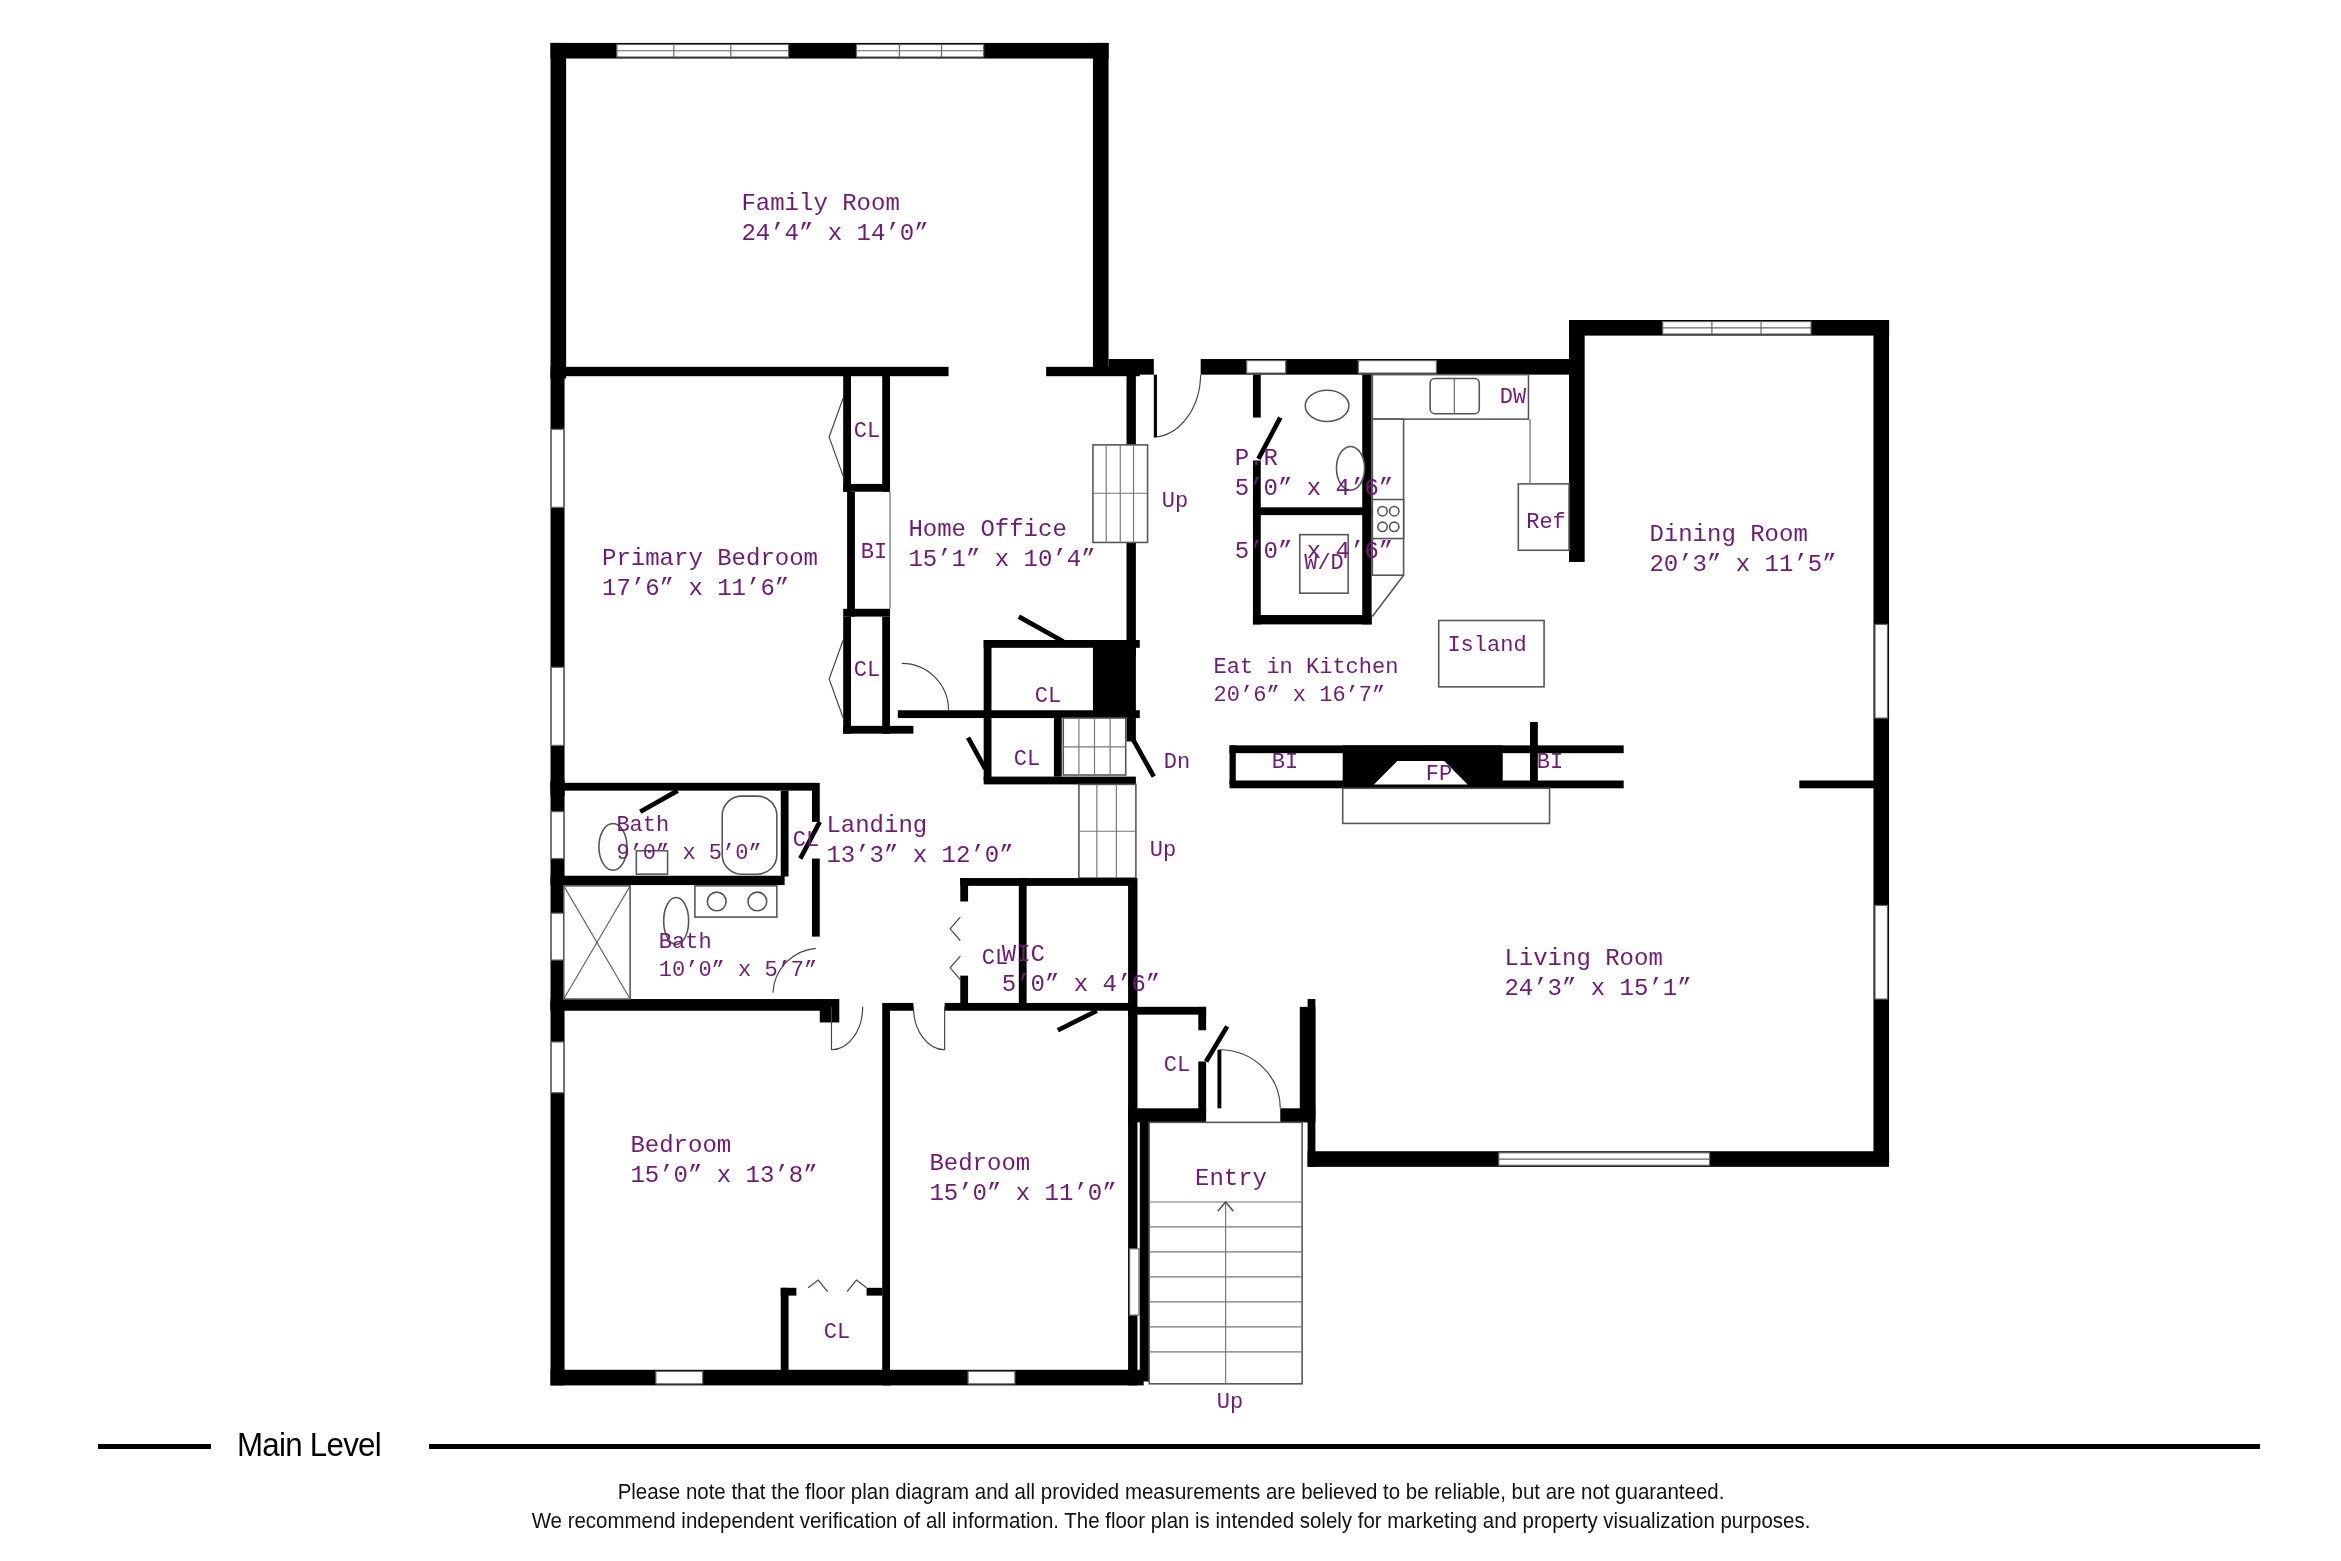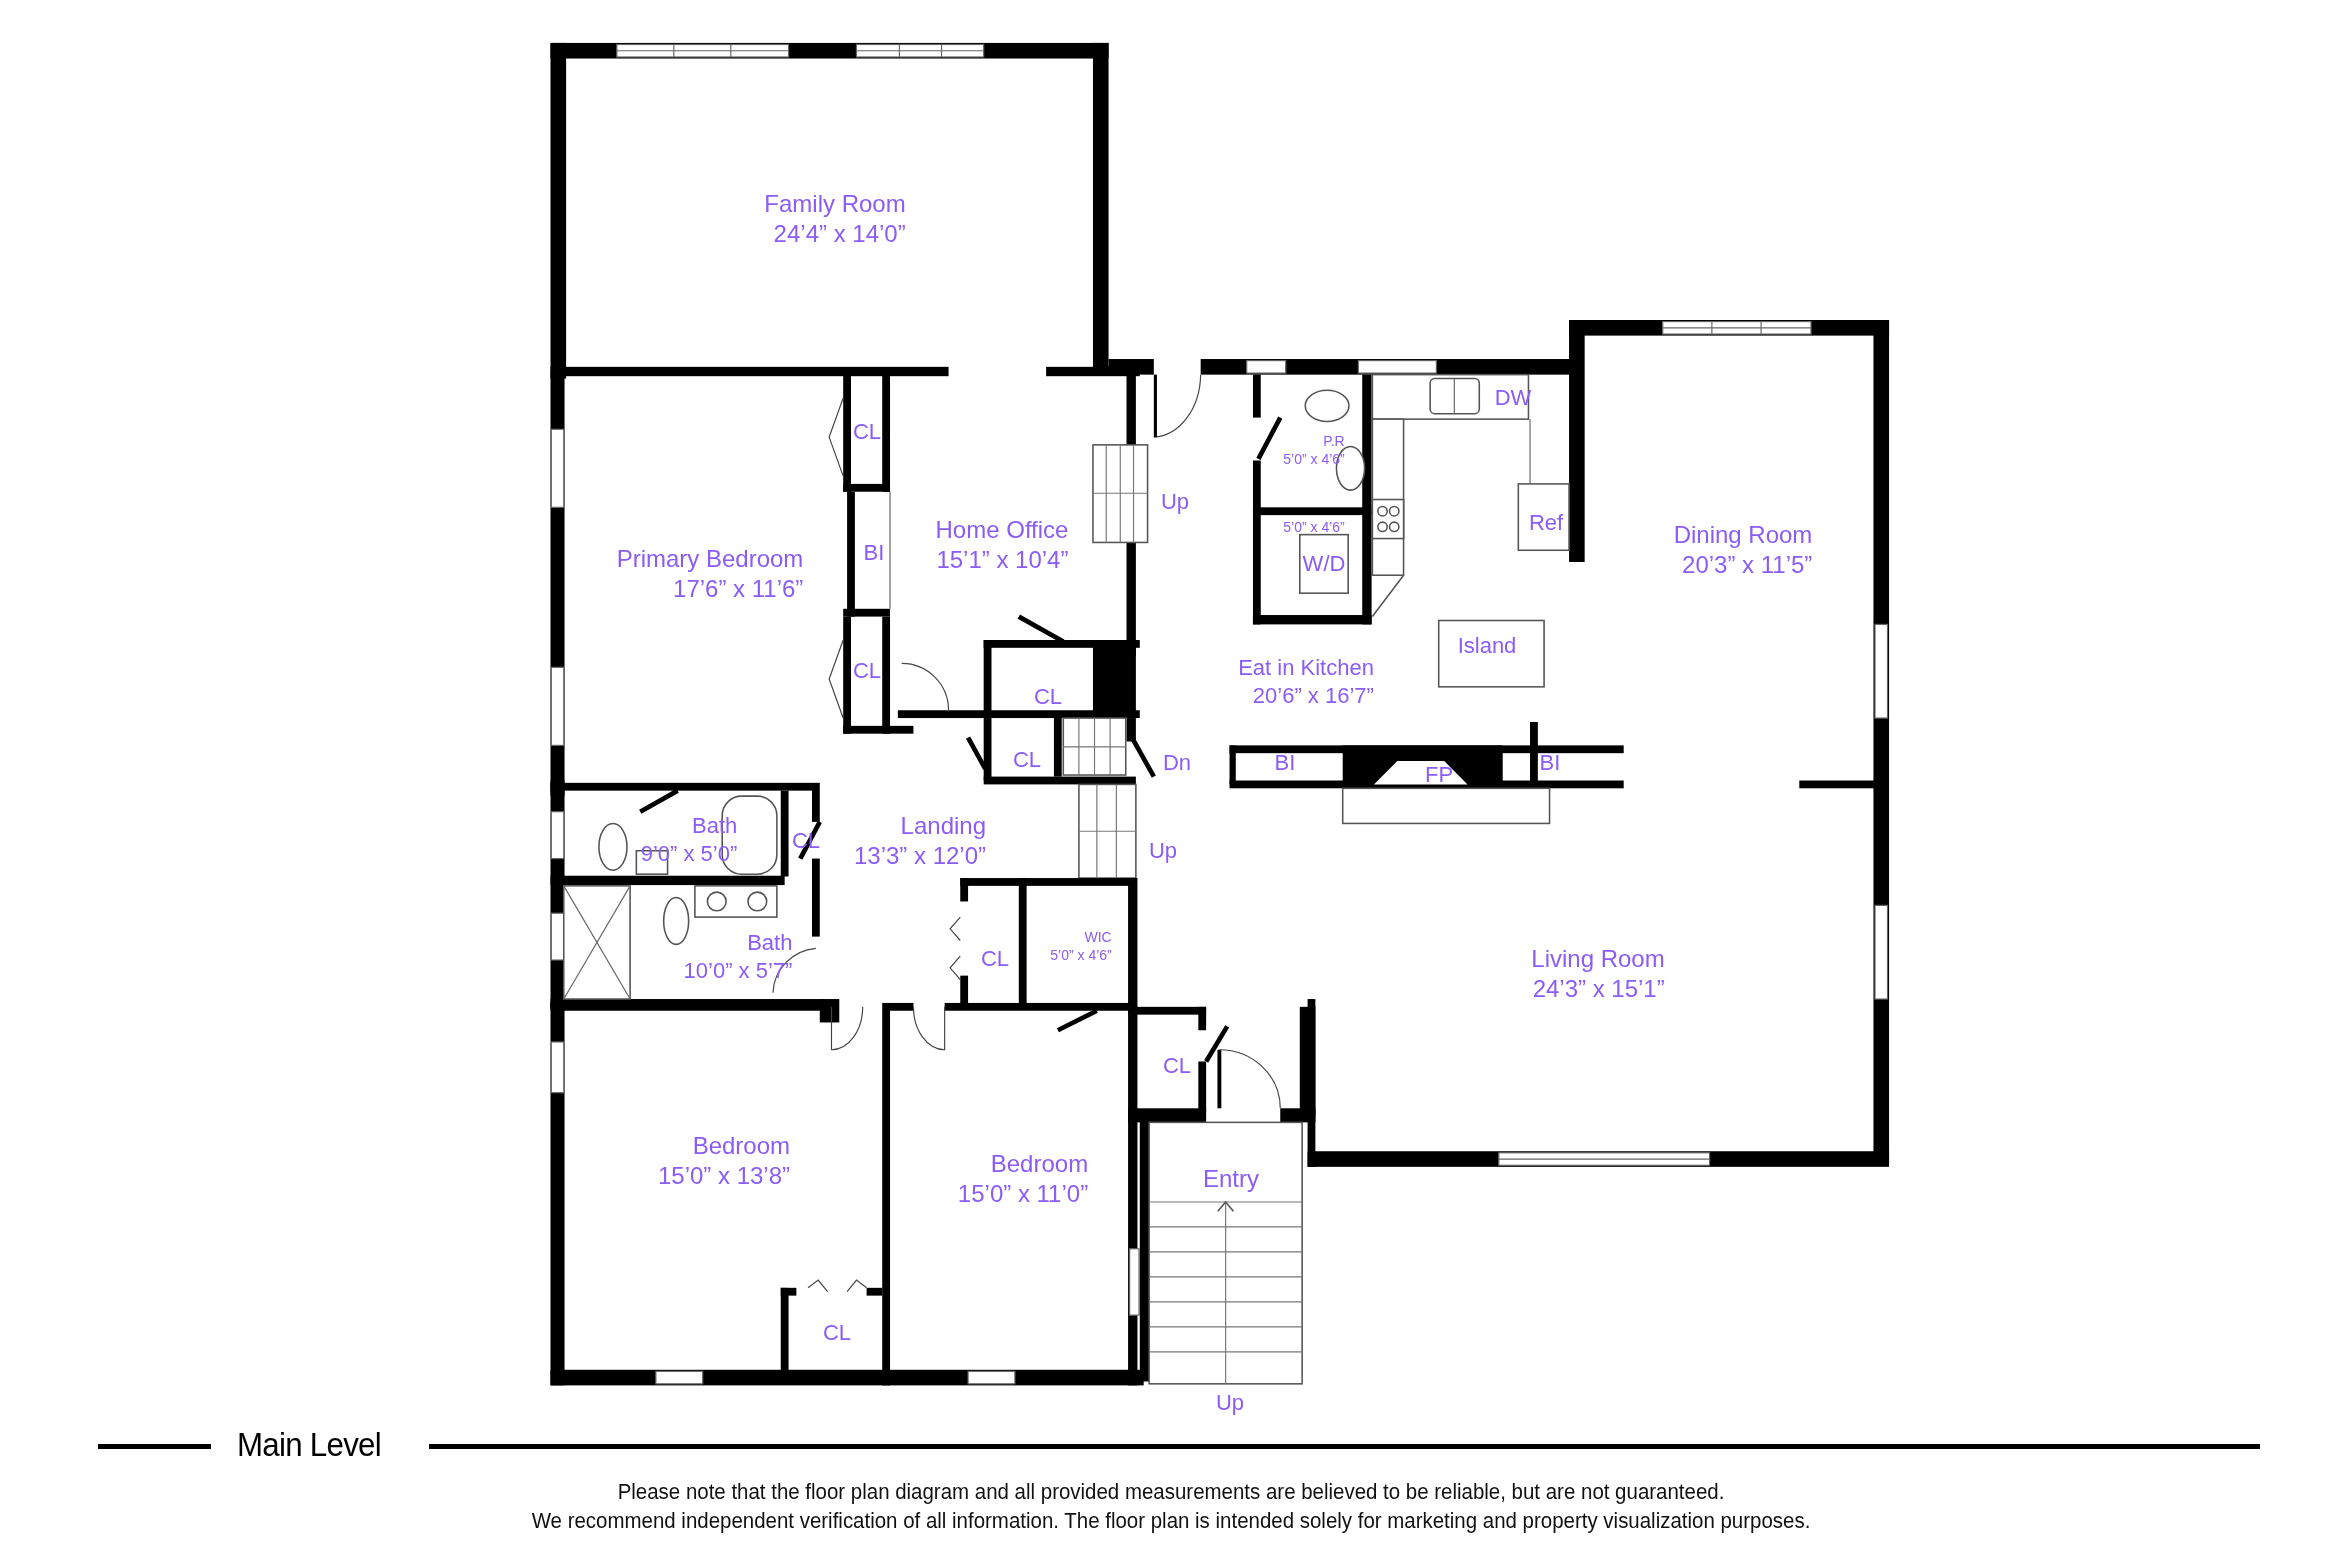--- a/index.html
+++ b/index.html
@@ -4,26 +4,26 @@
 <style>
   html, body { margin:0; padding:0; background:#ffffff; }
   body { width:2342px; height:1561px; position:relative; overflow:hidden; font-family:"Liberation Sans", sans-serif; }
   #plan { position:absolute; left:0; top:0; width:2342px; height:1561px; }
   .wall { fill:#000; }
   .thin { fill:none; stroke:#555; stroke-width:2; }
   .thin-w { fill:#fff; stroke:#555; stroke-width:2; }
   .door { fill:none; stroke:#444; stroke-width:1.5; }
   .doorleaf { stroke:#000; stroke-width:6; fill:none; }
   .win { fill:#fff; stroke:#666; stroke-width:1.5; }
-  .lbl { position:absolute; transform:translate(-50%,-50%); text-align:right; color:#8b5cf6; white-space:nowrap; line-height:1.25; font-family:Liberation Sans, sans-serif; }
+  .lbl { position:absolute; transform:translate(-50%,-50%); text-align:left; color:#701a75; white-space:nowrap; line-height:1.25; font-family:Liberation Mono, monospace; }
   .lbl .n { display:block; }
   .lbl .d { display:block; }
   .sz-l { font-size:24px; }
   .sz-m { font-size:22px; }
-  .sz-s { font-size:14px; }
+  .sz-s { font-size:24px;margin-top:24px; }
   .footer-title { position:absolute; left:237px; top:1425px; font-size:34px; letter-spacing:-0.8px; font-family:"Liberation Sans", sans-serif; transform:scaleX(0.92); transform-origin:left; }
   .rule { position:absolute; background:#000; height:4.7px; top:1444px; }
   .disclaimer { position:absolute; left:0; width:2342px; text-align:center; font-size:22px; color:#111; font-family:"Liberation Sans", sans-serif; transform:scaleX(0.93); }
 </style>
 </head>
 <body>
 
 <svg id="plan" viewBox="0 0 3000 2000" xmlns="http://www.w3.org/2000/svg">
 
   <g>

